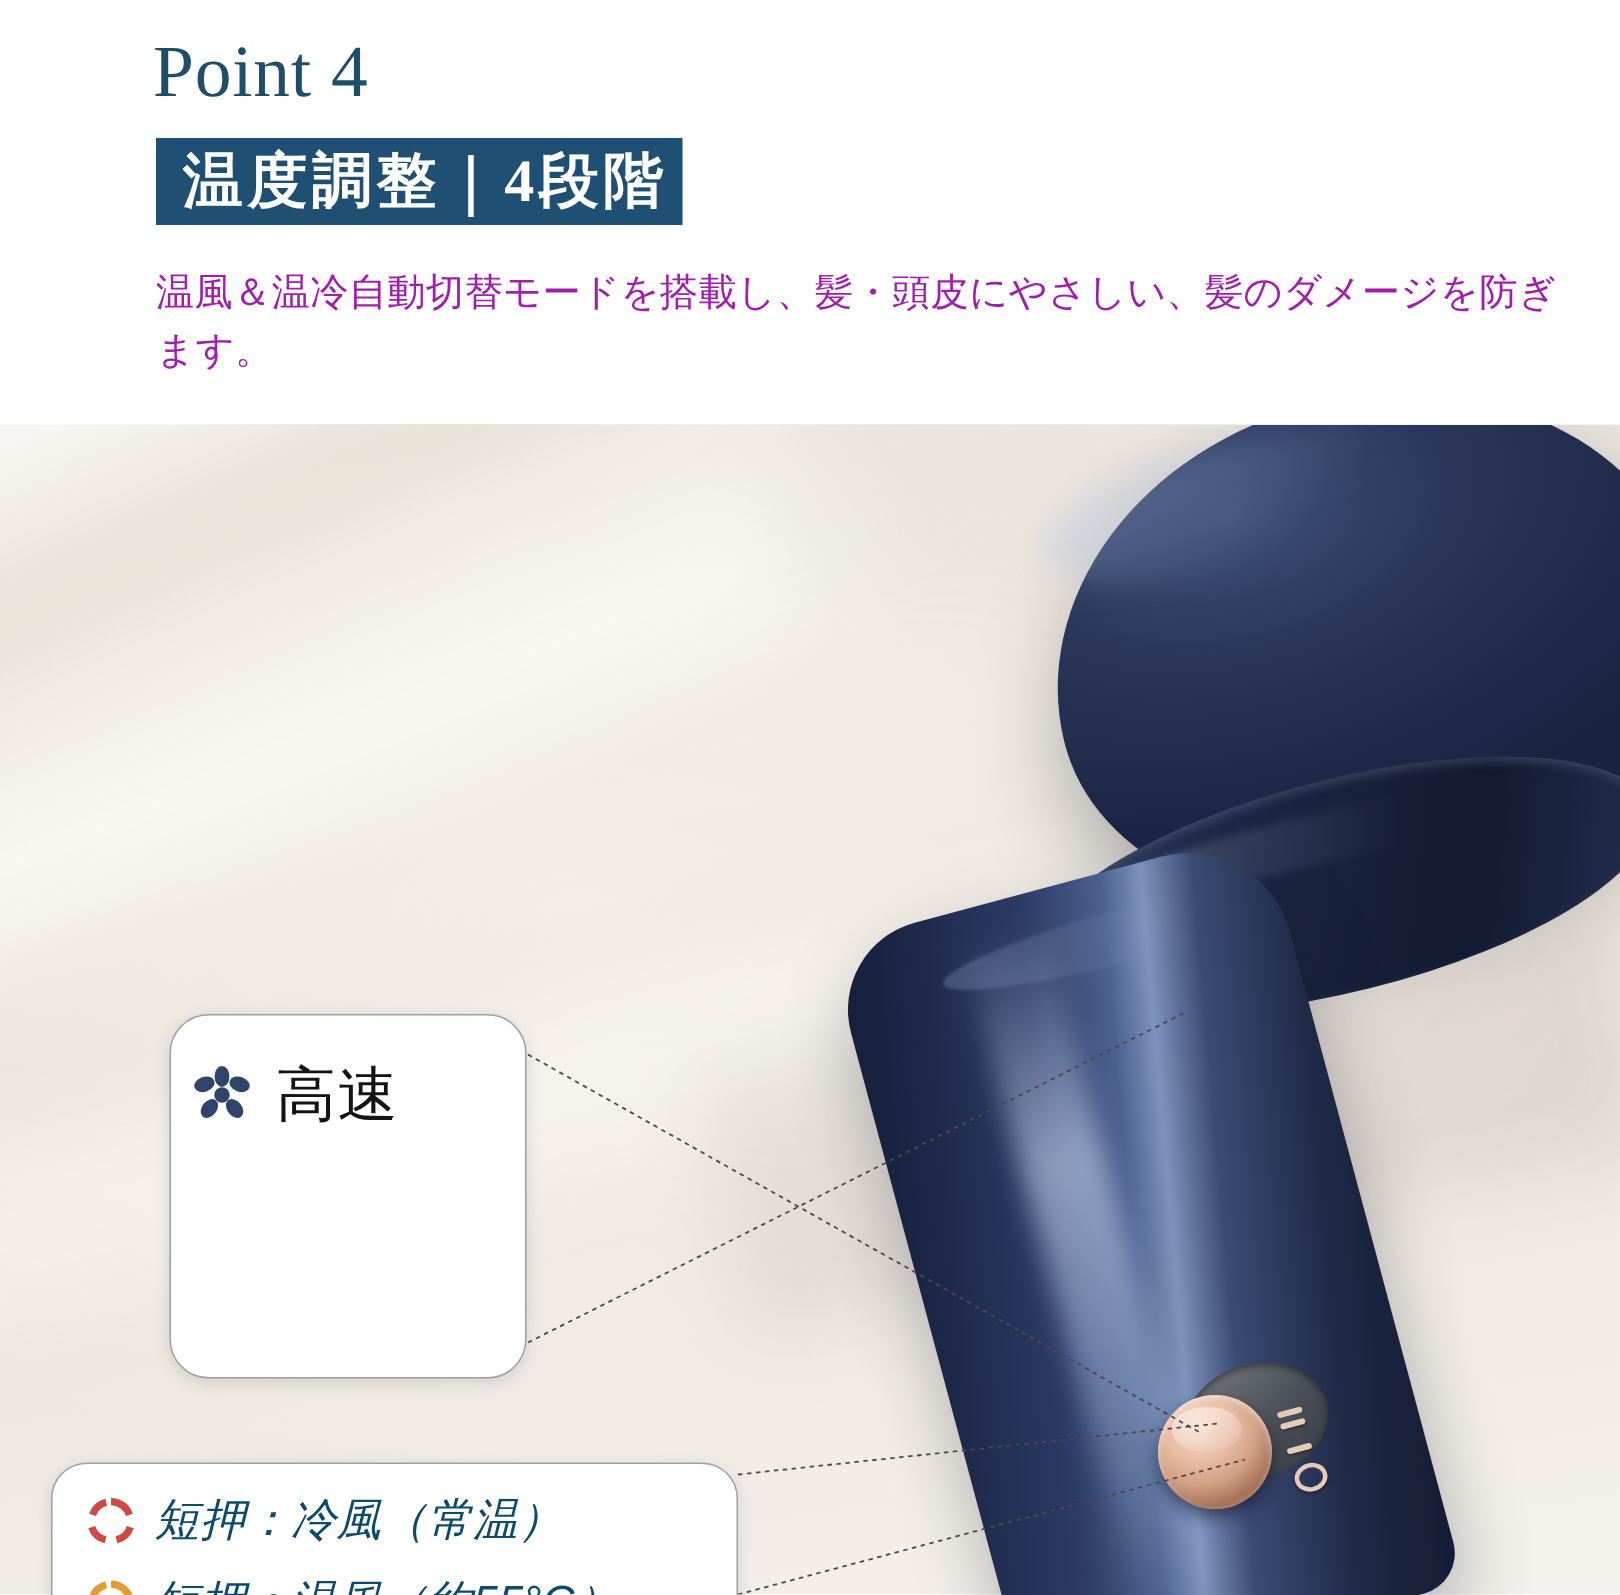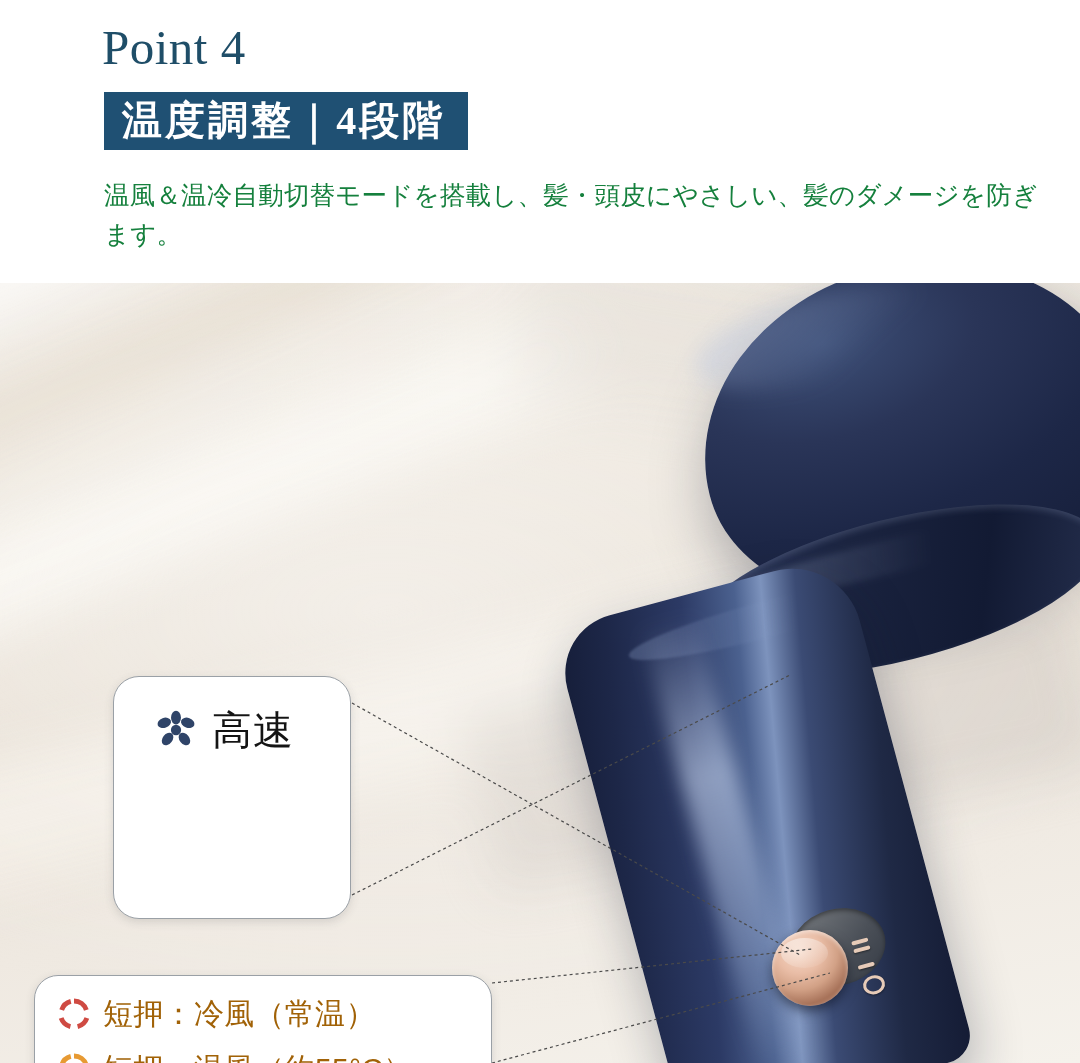--- a/index.html
+++ b/index.html
@@ -37,42 +37,42 @@
     letter-spacing: 0.5px;
     color: #1f4e68;
     white-space: nowrap;
   }
   .headline-bar {
     position: absolute;
     left: 88px;
     top: 92px;
     height: 58px;
     background: #1f5073;
-    padding: 0 23px 0 18px;
+    padding: 0 10px 0 18px;
     display: flex;
     align-items: center;
     box-sizing: border-box;
   }
   .headline-bar .headline-text {
     font-family: "Liberation Serif", "DejaVu Serif", serif;
     font-size: 40px;
     line-height: 44px;
     font-weight: 700;
     color: #ffffff;
     letter-spacing: 3px;
     white-space: nowrap;
   }
   .lead-copy {
     position: absolute;
     left: 88px;
     top: 176px;
     width: 960px;
     font-size: 25.5px;
     line-height: 39px;
-    color: #15803d;
+    color: #a21caf;
     letter-spacing: 0.2px;
   }
 
   
   .photo {
     position: absolute;
     left: 0; top: 283px;
     width: 1080px;
     height: 780px;
     overflow: hidden;
@@ -234,35 +234,36 @@
     width: 458px; height: 233px;
     padding: 10px 0 0 0;
     box-sizing: border-box;
     border-radius: 24px;
   }
   .row {
     display: flex;
     align-items: center;
     gap: 14px;
   }
-  .card-speed .row { height: 69px; padding-left: 40px; }
+  .card-speed .row { height: 69px; padding-left: 12px; }
   .card-speed .row-label {
     font-size: 40px;
     line-height: 44px;
     color: #141414;
     letter-spacing: 1px;
     font-weight: 500;
   }
   .card-temp .row { height: 55px; padding-left: 22px; gap: 12px; }
   .card-temp .row-label {
     font-size: 30px;
     line-height: 34px;
-    color: #a16207;
+    color: #0c4a6e;
     letter-spacing: 0.3px;
     white-space: nowrap;
+    font-style: italic;
   }
 
   .fan-icon { width: 44px; height: 44px; flex: 0 0 44px; }
   .ring-icon { width: 34px; height: 34px; flex: 0 0 34px; }
 </style>
 </head>
 <body>
 
 <div id="page">
 

